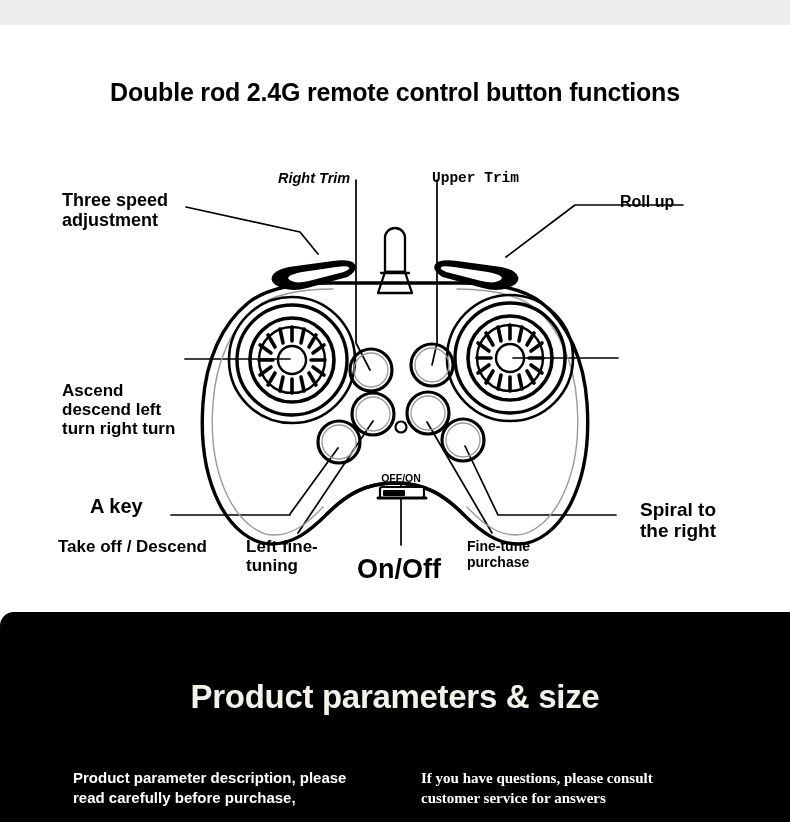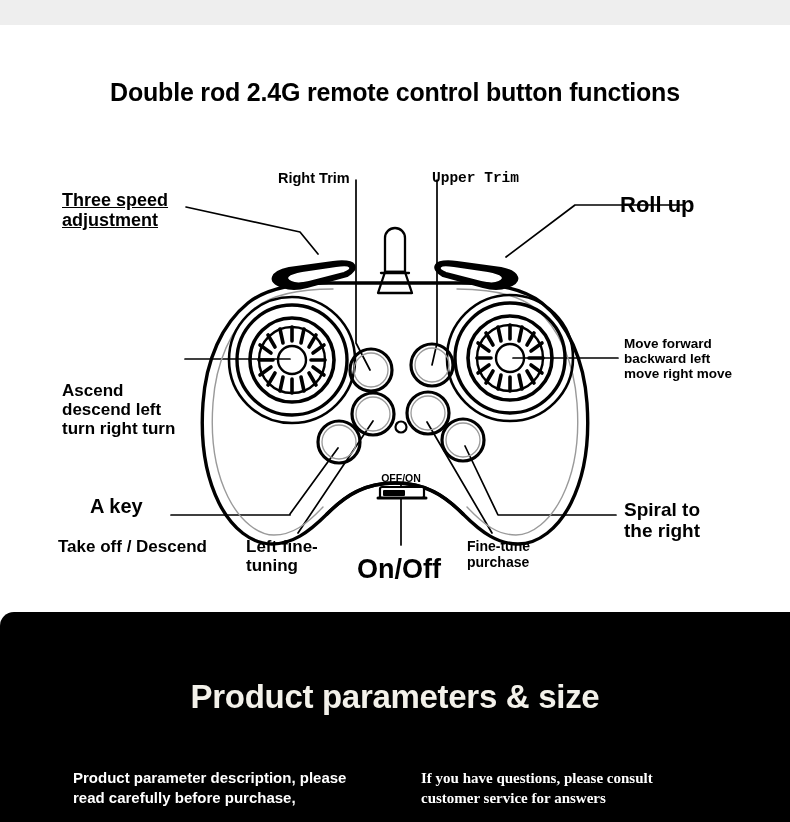--- a/index.html
+++ b/index.html
@@ -21,32 +21,32 @@
   .title{
     position:absolute;left:0;top:53px;width:790px;
     text-align:center;
     font-size:25px;font-weight:bold;color:#000;
     letter-spacing:-0.2px;
   }
 
   
   .lbl{position:absolute;color:#000;font-weight:bold;line-height:1.12;white-space:pre-line;}
 
-  #lbl-right-trim{left:278px;top:145px;font-size:14.5px;}
+  #lbl-right-trim{left:278px;top:145px;font-size:14.5px;font-style:italic;}
   #lbl-upper-trim{left:432px;top:145px;font-size:14.5px;font-family:Liberation Mono, monospace;}
-  #lbl-three-speed{left:62px;top:165px;font-size:18px;text-decoration:underline;}
-  #lbl-roll-up{left:620px;top:168px;font-size:22px;text-align:center;}
+  #lbl-three-speed{left:62px;top:165px;font-size:18px;}
+  #lbl-roll-up{left:620px;top:168px;font-size:16px;text-align:center;}
   #lbl-ascend{left:62px;top:308px;font-size:17px;margin-top:48px;}
   #lbl-move-forward{left:624px;top:311px;font-size:13.5px;}
   #lbl-akey{left:90px;top:470px;font-size:20px;}
   #lbl-takeoff{left:58px;top:512px;font-size:17px;}
   #lbl-leftfine{left:246px;top:512px;font-size:17px;}
   #lbl-onoff{left:357px;top:529px;font-size:27px;}
   #lbl-finetune{left:467px;top:514px;font-size:14px;}
-  #lbl-spiral{left:624px;top:474px;font-size:19px;}
+  #lbl-spiral{left:640px;top:474px;font-size:19px;}
 
   
   .black-panel{
     position:absolute;left:0;top:612px;width:790px;height:210px;
     background:#000000;border-top-left-radius:14px;
   }
   .black-title{
     position:absolute;left:0;top:66px;width:790px;text-align:center;
     color:#f3f1ea;font-size:33px;font-weight:bold;letter-spacing:-0.3px;
   }
@@ -242,23 +242,20 @@
     </svg>
 
     <div class="lbl" id="lbl-right-trim">Right Trim</div>
     <div class="lbl" id="lbl-upper-trim">Upper Trim</div>
     <div class="lbl" id="lbl-three-speed">Three speed
 adjustment</div>
     <div class="lbl" id="lbl-roll-up">Roll up</div>
     <div class="lbl" id="lbl-ascend">Ascend
 descend left
 turn right turn</div>
-    <div class="lbl" id="lbl-move-forward">Move forward
-backward left
-move right move</div>
     <div class="lbl" id="lbl-akey">A key</div>
     <div class="lbl" id="lbl-takeoff">Take off / Descend</div>
     <div class="lbl" id="lbl-leftfine">Left fine-
 tuning</div>
     <div class="lbl" id="lbl-onoff">On/Off</div>
     <div class="lbl" id="lbl-finetune">Fine-tune
 purchase</div>
     <div class="lbl" id="lbl-spiral">Spiral to
 the right</div>
   </div>

